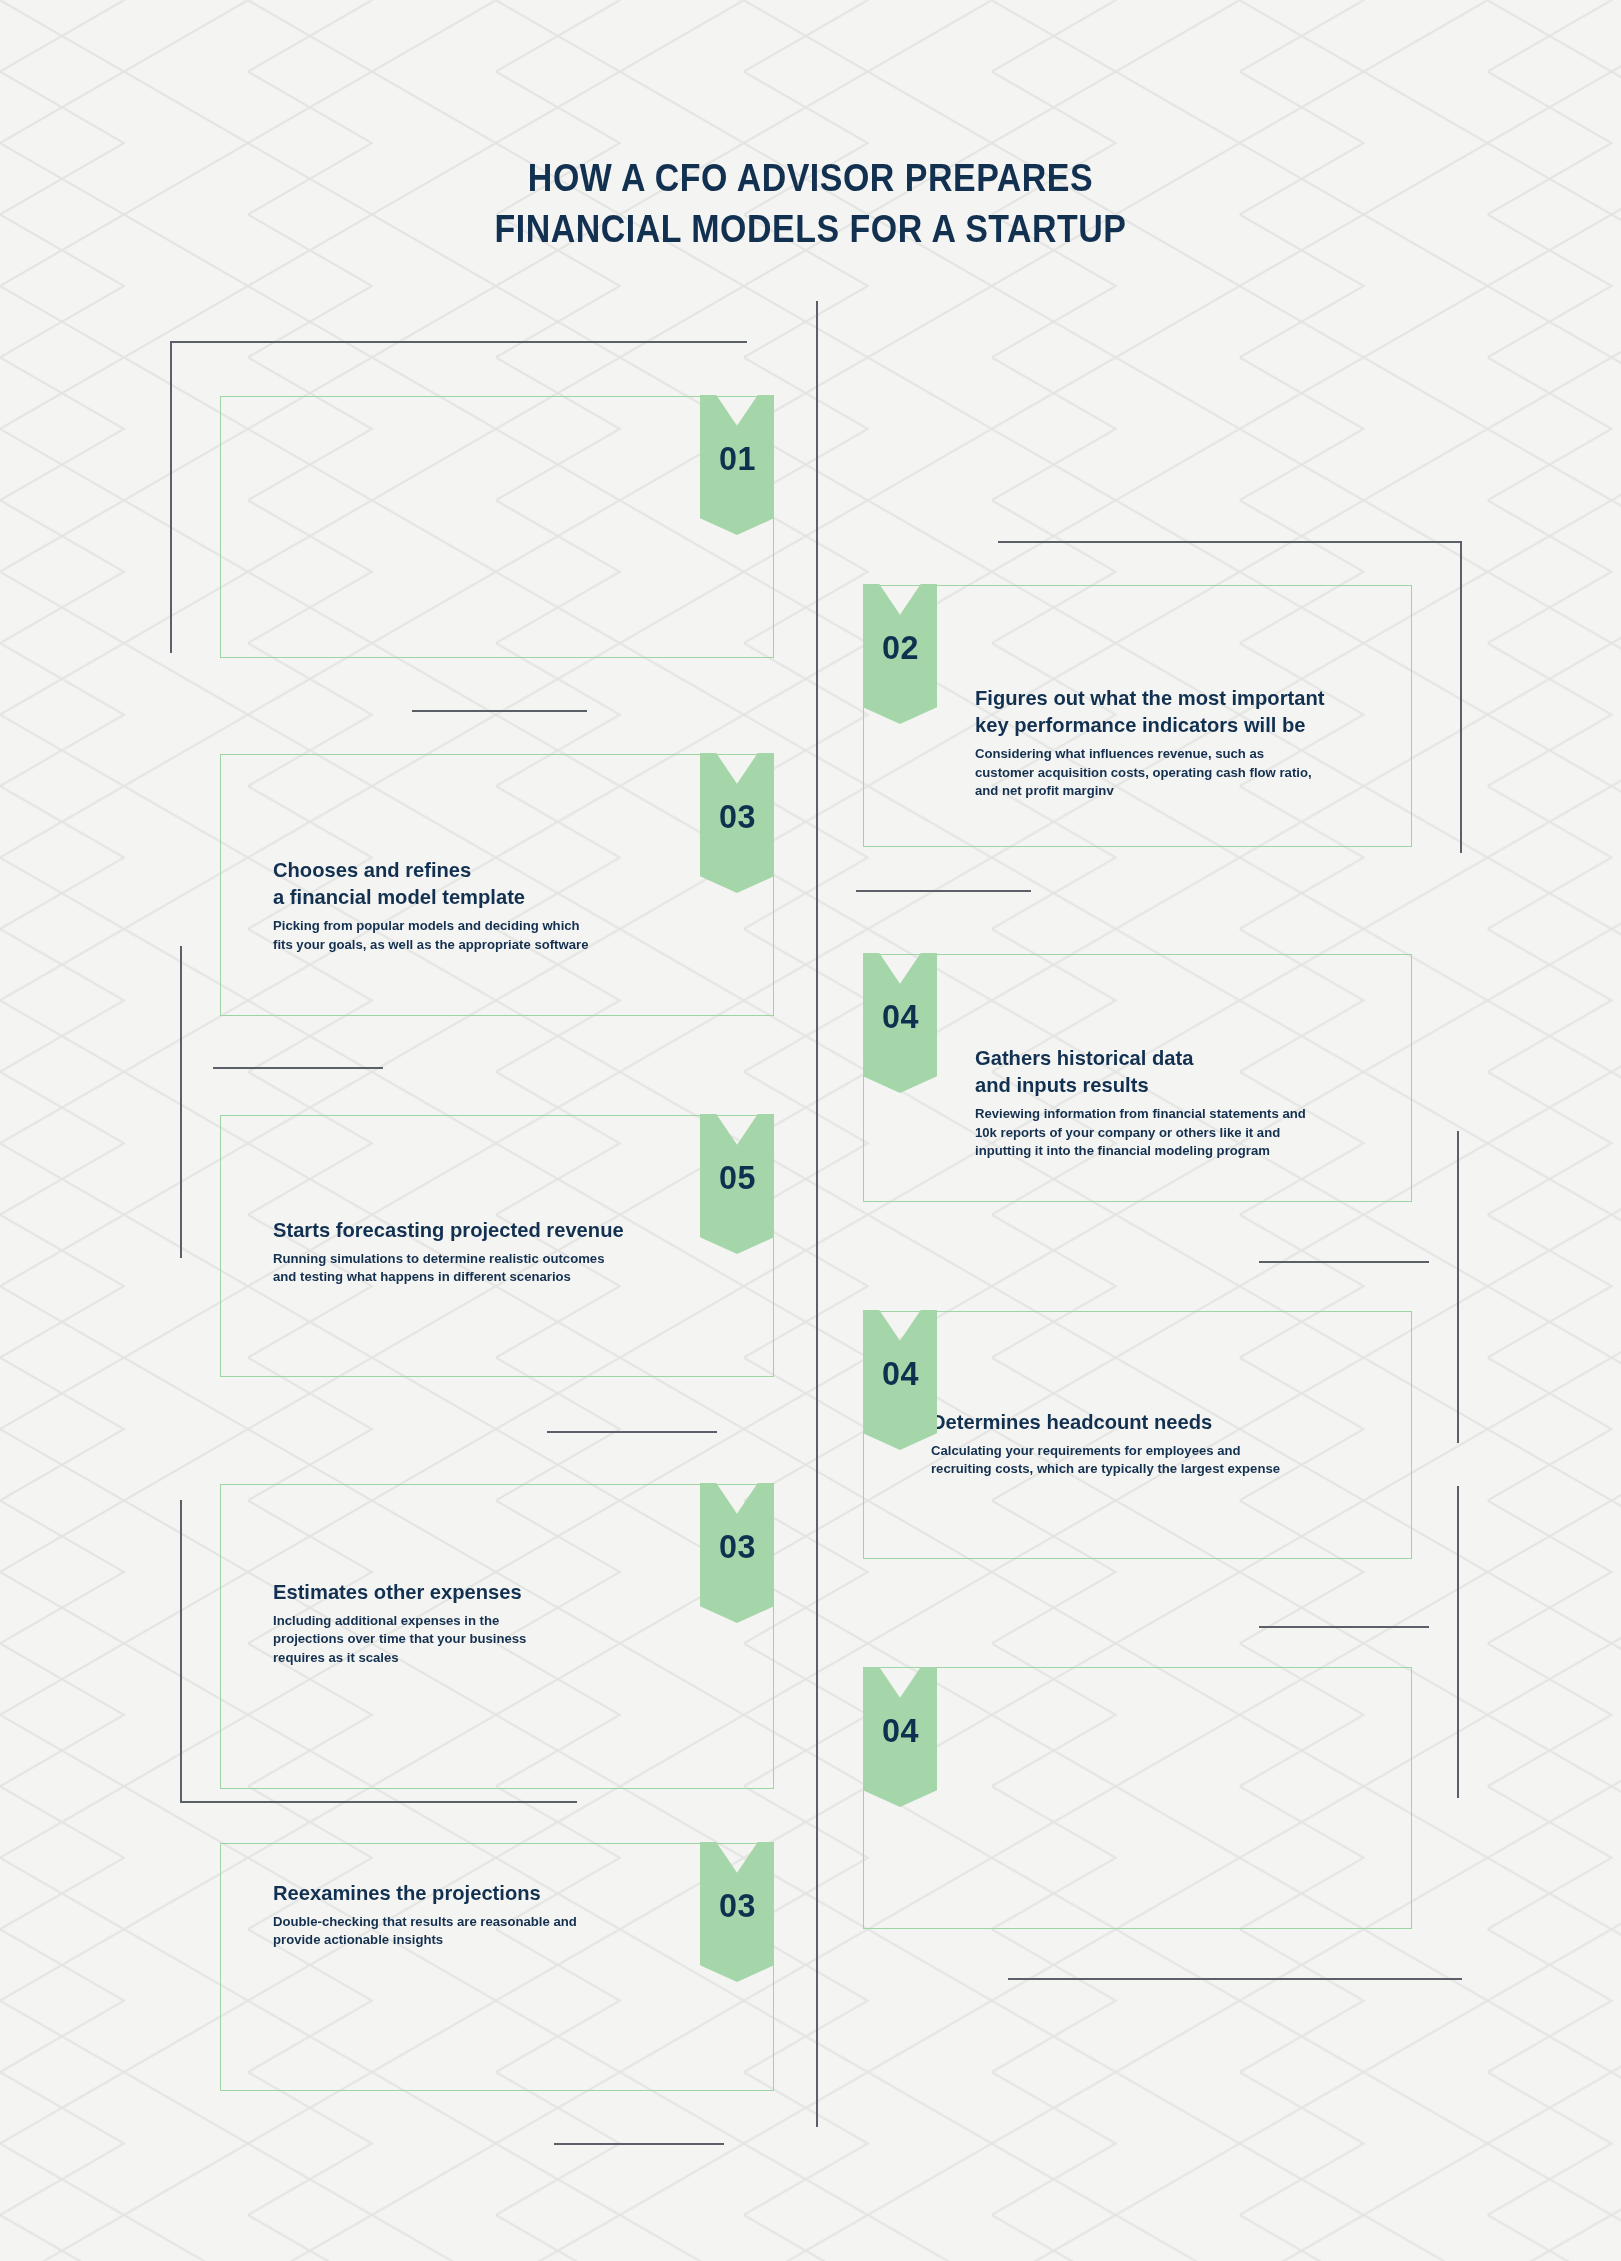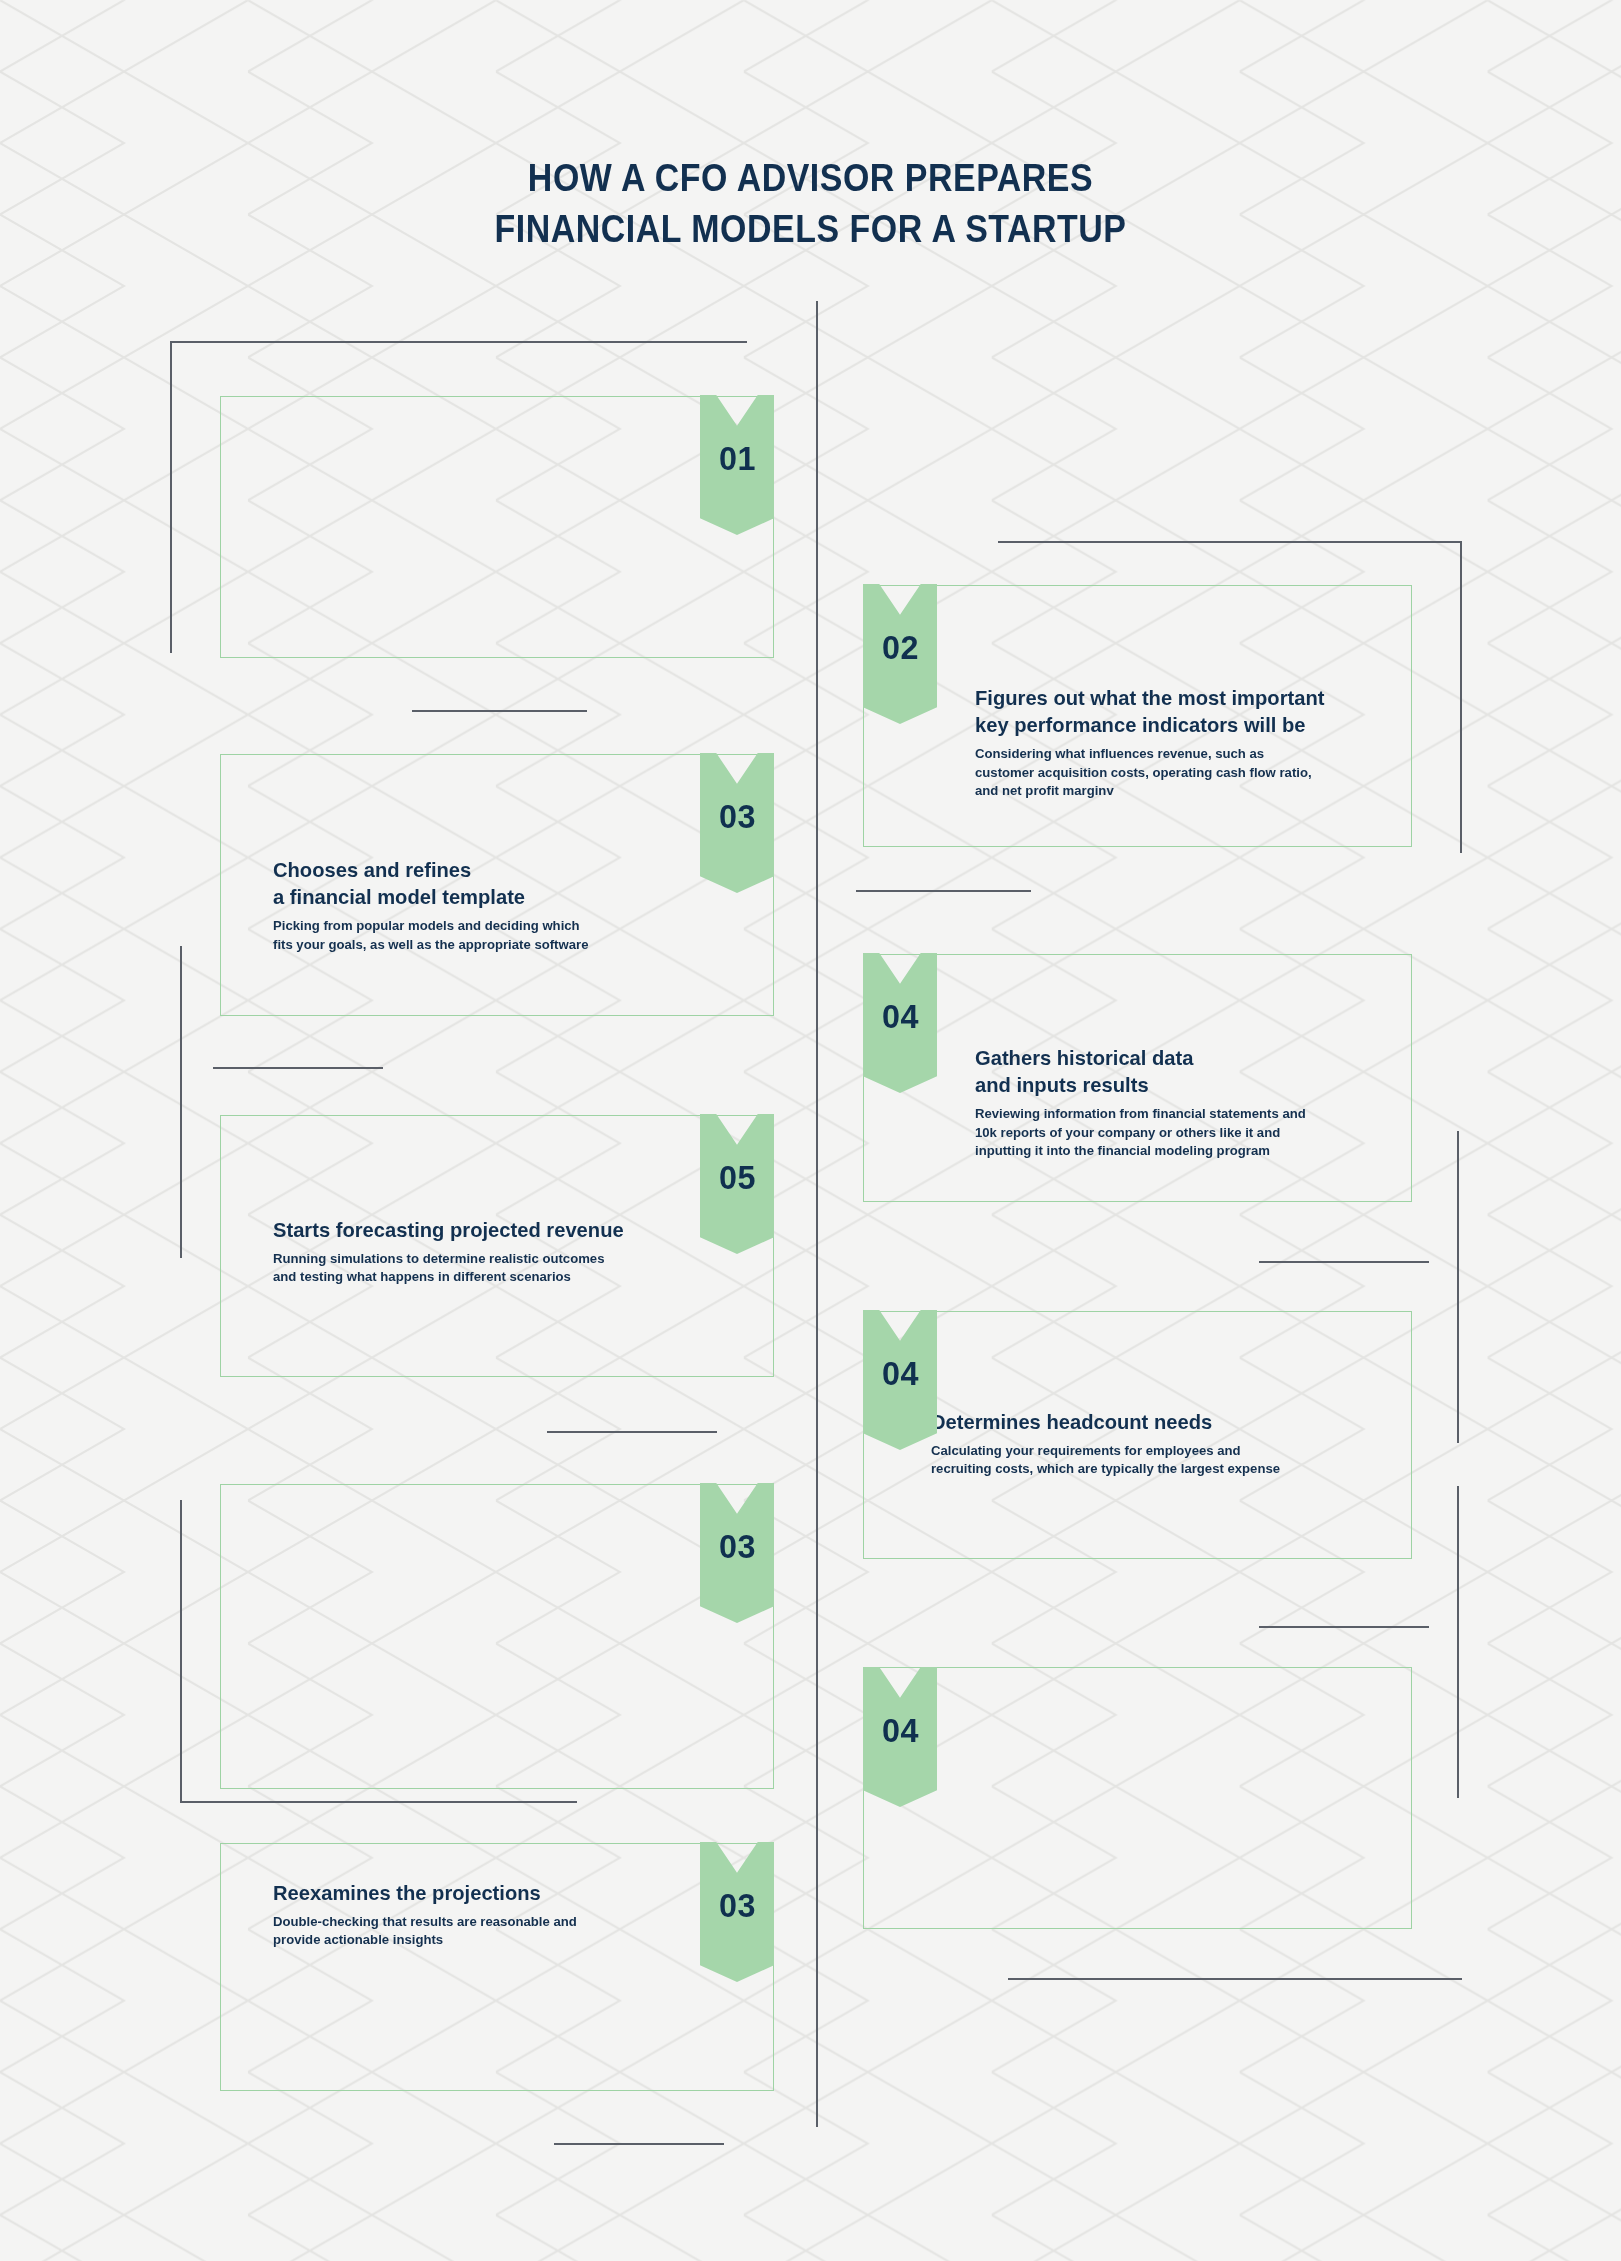--- a/index.html
+++ b/index.html
@@ -234,20 +234,26 @@
   <div class="card-text" style="left:931px; top:1408px; width:435px;">
     <div class="card-title">Determines headcount needs</div>
     <div class="card-desc">Calculating your requirements for employees and
 recruiting costs, which are typically the largest expense</div>
   </div>
 
   <div class="card" style="left:220px; top:1484px; width:554px; height:305px;"></div>
   <div class="badge notch-top" style="left:700px; top:1483px;">
     <span class="badge-num">03</span>
   </div>
+  <div class="card-text" style="left:273px; top:1578px; width:473px;">
+    <div class="card-title">Estimates other expenses</div>
+    <div class="card-desc">Including additional expenses in the
+projections over time that your business
+requires as it scales</div>
+  </div>
 
   <div class="card" style="left:863px; top:1667px; width:549px; height:262px;"></div>
   <div class="badge notch-top" style="left:863px; top:1667px;">
     <span class="badge-num">04</span>
   </div>
 
   <div class="card" style="left:220px; top:1843px; width:554px; height:248px;"></div>
   <div class="badge notch-top" style="left:700px; top:1842px;">
     <span class="badge-num">03</span>
   </div>

